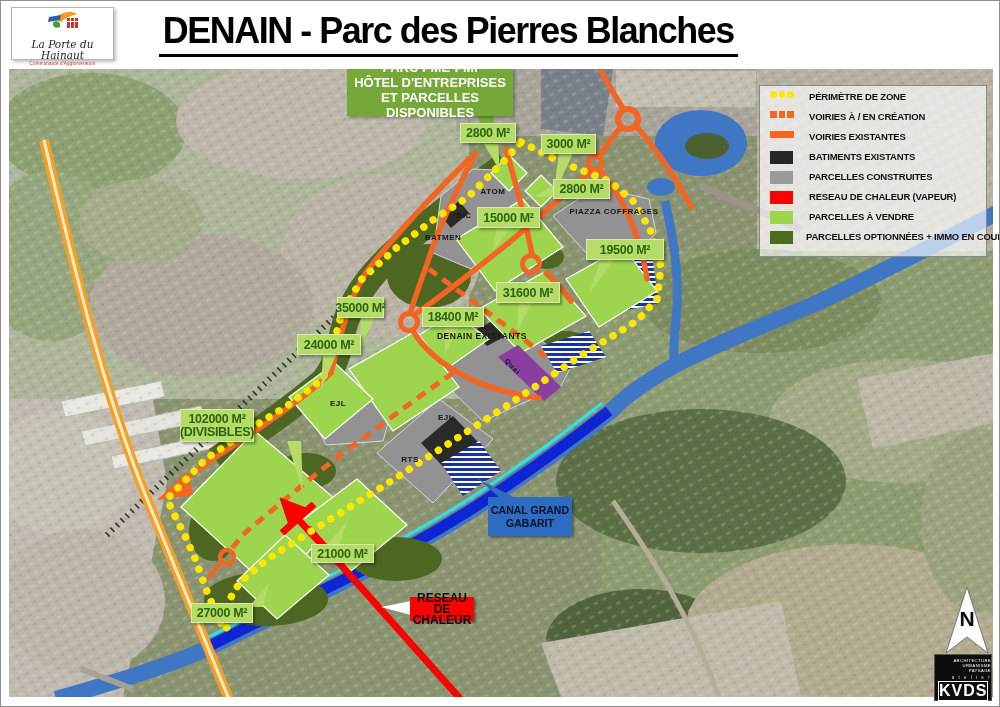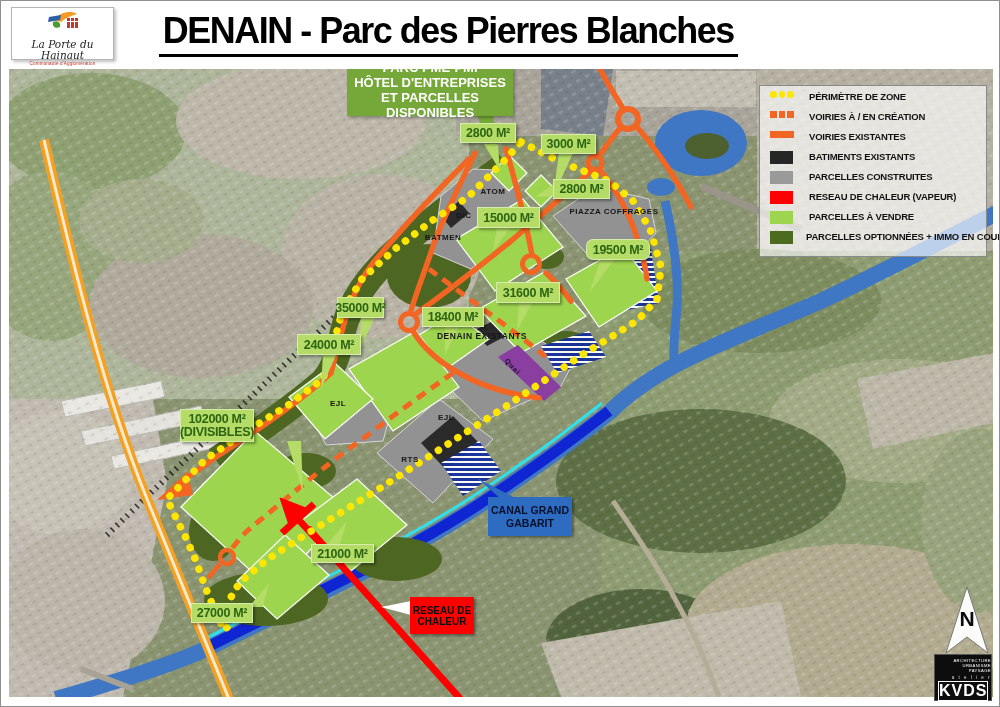--- a/index.html
+++ b/index.html
@@ -36,22 +36,22 @@
   .sw{width:26px;margin-right:13px;display:flex;align-items:center;}
   .ltext{font-size:9.5px;font-weight:bold;color:#111;letter-spacing:-.2px;white-space:nowrap;}
   .dot{width:7px;height:7px;border-radius:50%;background:#ffe600;margin-right:2px;}
   .bar{width:24px;height:7px;background:#f26522;}
   .dashseg{width:7px;height:7px;background:#f26522;margin-right:2px;}
   .cbox{width:23px;height:13px;}
   
   #canal-label{position:absolute;left:487px;top:496px;width:84px;height:39px;z-index:6;background:#2d6cc0;
                color:#05112b;font-weight:bold;font-size:10.5px;line-height:13px;text-align:center;
                display:flex;align-items:center;justify-content:center;box-shadow:1.5px 2px 2px rgba(0,0,0,.35);}
-  #reseau-label{position:absolute;left:409px;top:596px;width:64px;height:37px;z-index:6;background:#fe0000;
-                color:#0d0d0d;font-weight:bold;font-size:10px;line-height:11px;text-align:center;
+  #reseau-label{position:absolute;left:409px;top:596px;width:64px;height:24px;z-index:6;background:#fe0000;
+                color:#0d0d0d;font-weight:bold;font-size:12px;line-height:11px;text-align:center;
                 display:flex;flex-direction:column;align-items:center;justify-content:center;box-shadow:1.5px 2px 2px rgba(0,0,0,.35);}
   
   #quai{position:absolute;left:502px;top:362px;z-index:5;color:#14142e;font-size:7px;font-weight:bold;
         transform:rotate(46deg);letter-spacing:1px;}
   
   #north-n{position:absolute;left:951px;top:606px;width:30px;z-index:7;text-align:center;
            font-size:21px;font-weight:900;color:#0b0b0b;}
   #kvds{position:absolute;left:933px;top:653px;width:58px;height:47px;z-index:8;background:#0d0d0d;
         border:1px solid #555;color:#fff;text-align:right;padding-top:3px;}
   .kvds-s{font-size:4.2px;line-height:5px;letter-spacing:.4px;}
@@ -282,21 +282,21 @@
     </div>
   <div class="arealabel" style="left:540px;top:133px;width:55px;height:20px;">
       <span>3000 M²</span>
     </div>
   <div class="arealabel" style="left:552px;top:178px;width:57px;height:20px;">
       <span>2800 M²</span>
     </div>
   <div class="arealabel" style="left:476px;top:206px;width:63px;height:21px;">
       <span>15000 M²</span>
     </div>
-  <div class="arealabel" style="left:585px;top:238px;width:64px;height:21px;border-radius:7px;">
+  <div class="arealabel" style="left:585px;top:238px;width:78px;height:21px;">
       <span>19500 M²</span>
     </div>
   <div class="arealabel" style="left:495px;top:281px;width:64px;height:21px;">
       <span>31600 M²</span>
     </div>
   <div class="arealabel" style="left:336px;top:296px;width:47px;height:21px;">
       <span>35000 M²</span>
     </div>
   <div class="arealabel" style="left:421px;top:306px;width:62px;height:20px;">
       <span>18400 M²</span>

